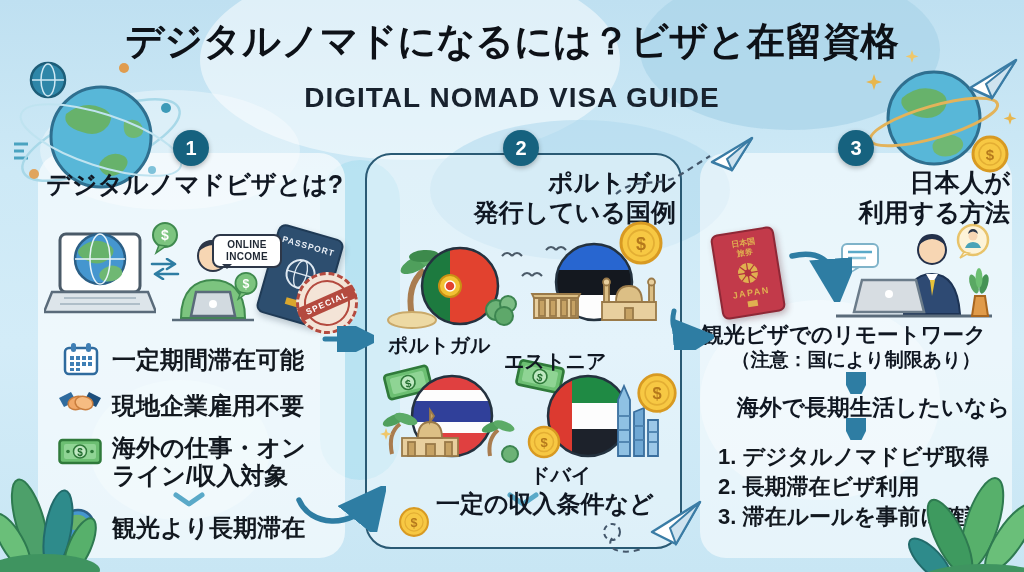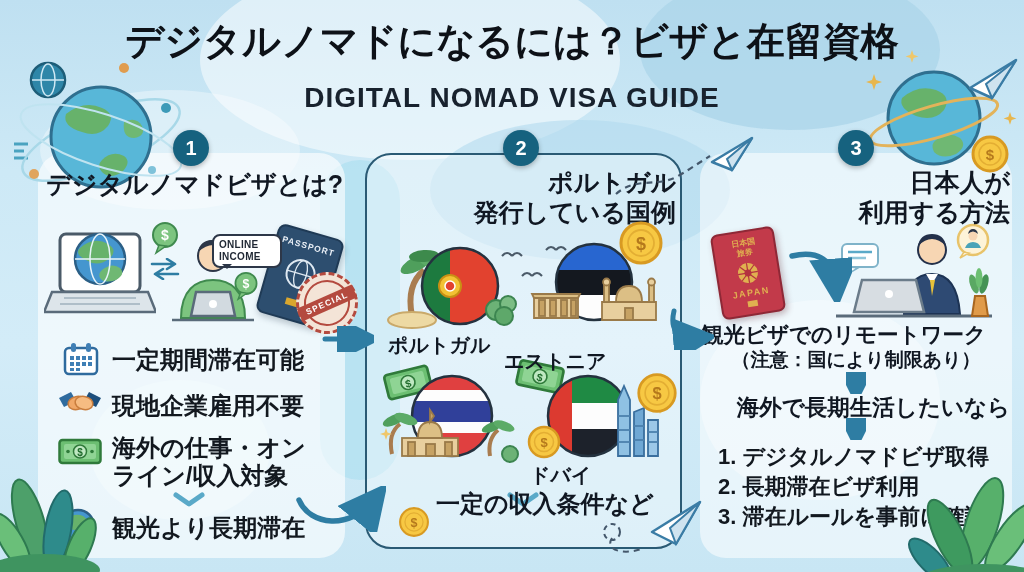--- a/index.html
+++ b/index.html
@@ -14,21 +14,21 @@
     box-shadow:0 2px 5px rgba(0,0,0,.28);z-index:6;}
   .h-title{position:absolute;top:16px;left:0;width:100%;text-align:center;font-size:38px;
     font-weight:900;color:#0d1117;letter-spacing:0px;z-index:5;}
   .h-sub{position:absolute;top:82px;left:0;width:100%;text-align:center;font-size:28px;
     font-weight:900;color:#18222e;letter-spacing:1px;z-index:5;}
   .sec-title{position:absolute;text-align:right;font-weight:900;color:#101722;z-index:5;line-height:1.18;}
   .bullet-text{font-weight:900;color:#12181f;font-size:24px;line-height:1.15;}
   .country-label{position:absolute;font-weight:900;font-size:20px;color:#101722;z-index:5;}
   .step{position:absolute;font-weight:900;font-size:22px;color:#12181f;z-index:5;white-space:nowrap;}
   .bubble{position:absolute;background:#fff;border:2px solid #2d3748;border-radius:8px;
-    padding:3px 5px;font-size:10px;font-weight:900;color:#1f2733;line-height:1.2;
+    padding:3px 5px;font-size:10px;font-weight:900;color:#1f2733;text-align:center;line-height:1.2;
     width:56px;z-index:5;letter-spacing:.3px;}
   .bubble:after{content:"";position:absolute;left:8px;bottom:-8px;border:5px solid transparent;
     border-top-color:#2d3748;}
   .passport1{position:absolute;width:64px;height:88px;background:#2d4e6f;border:2px solid #1f3a55;
     border-radius:8px;transform:rotate(16deg);z-index:4;box-shadow:2px 3px 6px rgba(20,40,60,.25);}
   .passport1 .ptxt{width:100%;text-align:center;margin-top:8px;font-size:8.5px;letter-spacing:1px;
     color:#e8eef5;font-weight:bold;}
   .stamp{position:absolute;width:56px;height:56px;border-radius:50%;background:#f4e4d7;
     border:3px dashed #b44a3f;transform:rotate(-14deg);z-index:5;display:flex;align-items:center;justify-content:center;}
   .stamp .inner{position:absolute;inset:5px;border-radius:50%;border:2px solid #b44a3f;}

